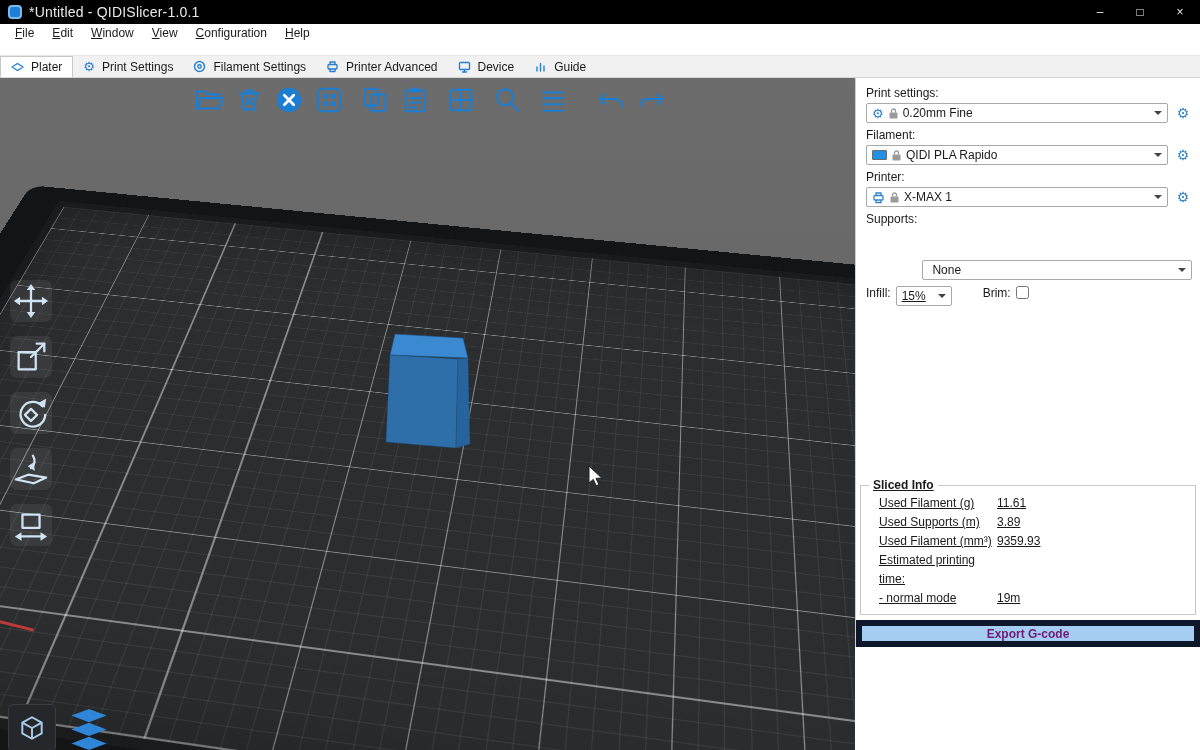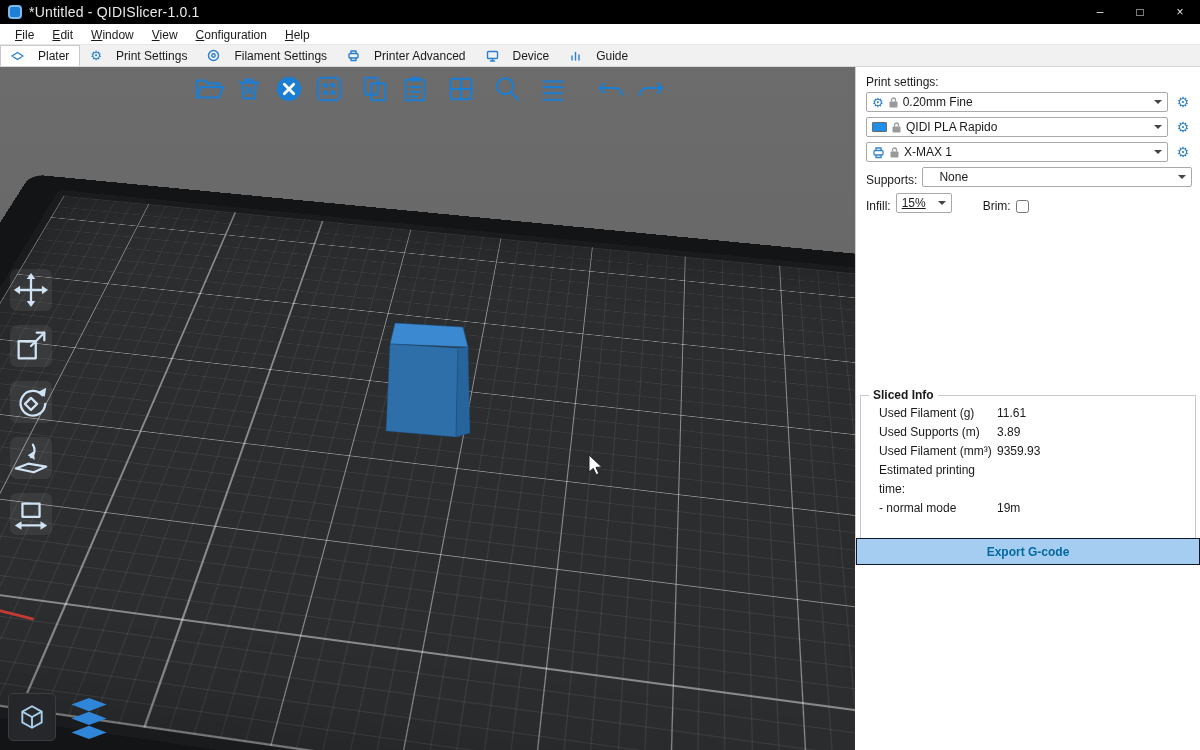--- a/index.html
+++ b/index.html
@@ -8,27 +8,27 @@
   .app { position:relative; width:1200px; height:750px; overflow:hidden; }
 
   
   .titlebar { height:24px; background:#000; display:flex; align-items:center; color:#e9e9e9; }
   .app-icon { width:14px; height:14px; margin:0 7px 0 8px; border-radius:4px; background:#1e7fd6; border:2px solid #7db9ea; }
   .title-text { font-size:14px; letter-spacing:.2px; }
   .win-controls { margin-left:auto; display:flex; height:100%; }
   .win-btn { width:40px; height:100%; display:flex; align-items:center; justify-content:center; font-size:12px; color:#e9e9e9; cursor:default; }
 
   
-  .menubar { height:20px; background:#fff; display:flex; align-items:flex-end; padding-left:6px; }
+  .menubar { height:31px; background:#fff; display:flex; align-items:flex-start; padding-left:6px; }
   .menu-item { display:inline-block; padding:2px 9px; cursor:default; }
   .menu-item::first-letter { text-decoration:underline; }
 
   
   .tabbar { height:23px; background:#f1f1f1; border-top:1px solid #e6e6e6; border-bottom:1px solid #d7d7d7; display:flex; align-items:stretch; }
-  .tab { display:flex; align-items:center; gap:14px; padding:0 10px; cursor:default; }
+  .tab { display:flex; align-items:center; gap:7px; padding:0 10px; cursor:default; }
   .tab.selected { background:#fff; border:1px solid #c9c9c9; border-bottom:none; }
   .tabico { width:13px; height:13px; }
   .tabico * { stroke:#2a7fd0; fill:none; stroke-width:1.4; stroke-linejoin:round; stroke-linecap:round; }
   .gear-char { color:#2a7fd0; font-size:13px; line-height:13px; }
   .modes { margin-left:auto; display:flex; align-items:center; gap:6px; padding-right:6px; }
   .mode { display:flex; align-items:center; gap:5px; padding:2px 8px; border-radius:2px; cursor:default; }
   .mode.selected { background:#abd0ef; }
   .dot { width:8px; height:8px; border-radius:50%; }
   .dot-simple { background:#97992c; }
   .dot-advanced { background:#e2952d; }
@@ -75,41 +75,41 @@
   .view-buttons { position:absolute; left:8px; top:626px; display:flex; align-items:center; gap:6px; }
   .vb-cube { width:48px; height:48px; background:#26272a; border:1px solid #3c3d40; border-radius:5px;
              display:flex; align-items:center; justify-content:center; cursor:default; }
   .vb-cube svg * { stroke:#a8cdea; stroke-width:1.8; fill:none; stroke-linejoin:round; }
   .vb-layers { width:54px; height:48px; display:flex; align-items:center; justify-content:center; cursor:default; }
   .vb-layers svg .lf { fill:#2f86d8; }
 
   .axis-red { position:absolute; left:-4px; top:546px; width:38px; height:3px; background:#c23a35; transform:rotate(14deg); }
 
   
-  .sidebar { position:relative; width:345px; height:498px; background:#fff; border-left:1px solid #cfcfcf; padding:6px 8px 0 10px; }
+  .sidebar { position:relative; width:345px; height:569px; background:#fff; border-left:1px solid #cfcfcf; padding:6px 8px 0 10px; }
   .sb-label { display:block; margin:2px 0 3px 0; }
   .combo-row { display:flex; align-items:center; gap:6px; margin-bottom:5px; }
   .combo { flex:1; height:20px; border:1px solid #a9a9a9; border-radius:2px; background:#fff;
            display:flex; align-items:center; gap:5px; padding:0 5px; cursor:default; }
   .chev { width:0; height:0; border:4px solid transparent; border-top-color:#444; margin-left:auto; margin-top:4px; }
   .gear-btn { width:18px; height:18px; display:flex; align-items:center; justify-content:center;
               color:#3584c8; font-size:14px; cursor:default; }
   .swatch { width:15px; height:10px; border:1px solid #6b6b6b; border-radius:1px; }
-  .inline-row { display:flex; align-items:flex-end; gap:5px; margin:4px 0 6px 0; }
-  .supports-combo { padding-left:16px; }
+  .inline-row { display:flex; align-items:flex-start; gap:5px; margin:4px 0 6px 0; }
+  .supports-combo { padding-left:9px;margin-top:48px; }
   .combo-small { flex:none; width:56px;text-decoration:underline; }
   .brim-label { margin-left:26px; }
   .brim-check { width:13px; height:13px; }
 
-  .sliced { position:absolute; left:4px; right:4px; bottom:24px; border:1px solid #c9c9c9; padding:2px 6px 22px 6px; background:#fff; }
+  .sliced { position:absolute; left:4px; right:4px; bottom:32px; border:1px solid #c9c9c9; padding:2px 6px 6px 6px; background:#fff;text-decoration:underline; }
   .sliced legend { font-weight:bold; padding:0 4px; margin-left:2px; }
   .si-row { display:flex; line-height:19px; }
   .si-row span:first-child { width:118px;margin-left:12px; }
   .export-btn { position:absolute; left:0; right:0; bottom:0; height:27px; background:#a5cdf2;
-                border:1px solid #0f172a; font-weight:bold; font-size:12px; color:#0369a1;
+                border:6px solid #0f172a; font-weight:bold; font-size:12px; color:#701a75;
                 display:flex; align-items:center; justify-content:center; cursor:default; }
 </style>
 </head>
 <body>
 
 <div class="app">
 
   <div class="titlebar">
     <div class="app-icon"></div>
     <span class="title-text">*Untitled - QIDISlicer-1.0.1</span>
@@ -332,33 +332,35 @@
           <svg width="9" height="11" viewBox="0 0 9 11">
               <rect x="0.5" y="4.5" width="8" height="6" rx="1" fill="#9a9a9a"></rect>
               <path d="M2.5 4.5V3a2 2 0 0 1 4 0v1.5" fill="none" stroke="#9a9a9a" stroke-width="1.3"></path>
             </svg>
           <span>0.20mm Fine</span>
           <span class="chev"></span>
         </div>
         <div class="gear-btn">⚙</div>
       </div>
 
+      <span class="sb-label">Filament:</span>
       <div class="combo-row">
         <div class="combo">
           <span class="swatch" style="background:#1f8fe8"></span>
           <svg width="9" height="11" viewBox="0 0 9 11">
               <rect x="0.5" y="4.5" width="8" height="6" rx="1" fill="#9a9a9a"></rect>
               <path d="M2.5 4.5V3a2 2 0 0 1 4 0v1.5" fill="none" stroke="#9a9a9a" stroke-width="1.3"></path>
             </svg>
           <span>QIDI PLA Rapido</span>
           <span class="chev"></span>
         </div>
         <div class="gear-btn">⚙</div>
       </div>
 
+      <span class="sb-label">Printer:</span>
       <div class="combo-row">
         <div class="combo">
           <svg width="13" height="13" viewBox="0 0 13 13">
               <rect x="2" y="4.5" width="9" height="4.5" rx="1" fill="none" stroke="#3584c8" stroke-width="1.3"></rect>
               <path d="M4 4.5V2h5v2.5M4 9v2.5h5V9" fill="none" stroke="#3584c8" stroke-width="1.3"></path>
             </svg>
           <svg width="9" height="11" viewBox="0 0 9 11">
               <rect x="0.5" y="4.5" width="8" height="6" rx="1" fill="#9a9a9a"></rect>
               <path d="M2.5 4.5V3a2 2 0 0 1 4 0v1.5" fill="none" stroke="#9a9a9a" stroke-width="1.3"></path>
             </svg>

